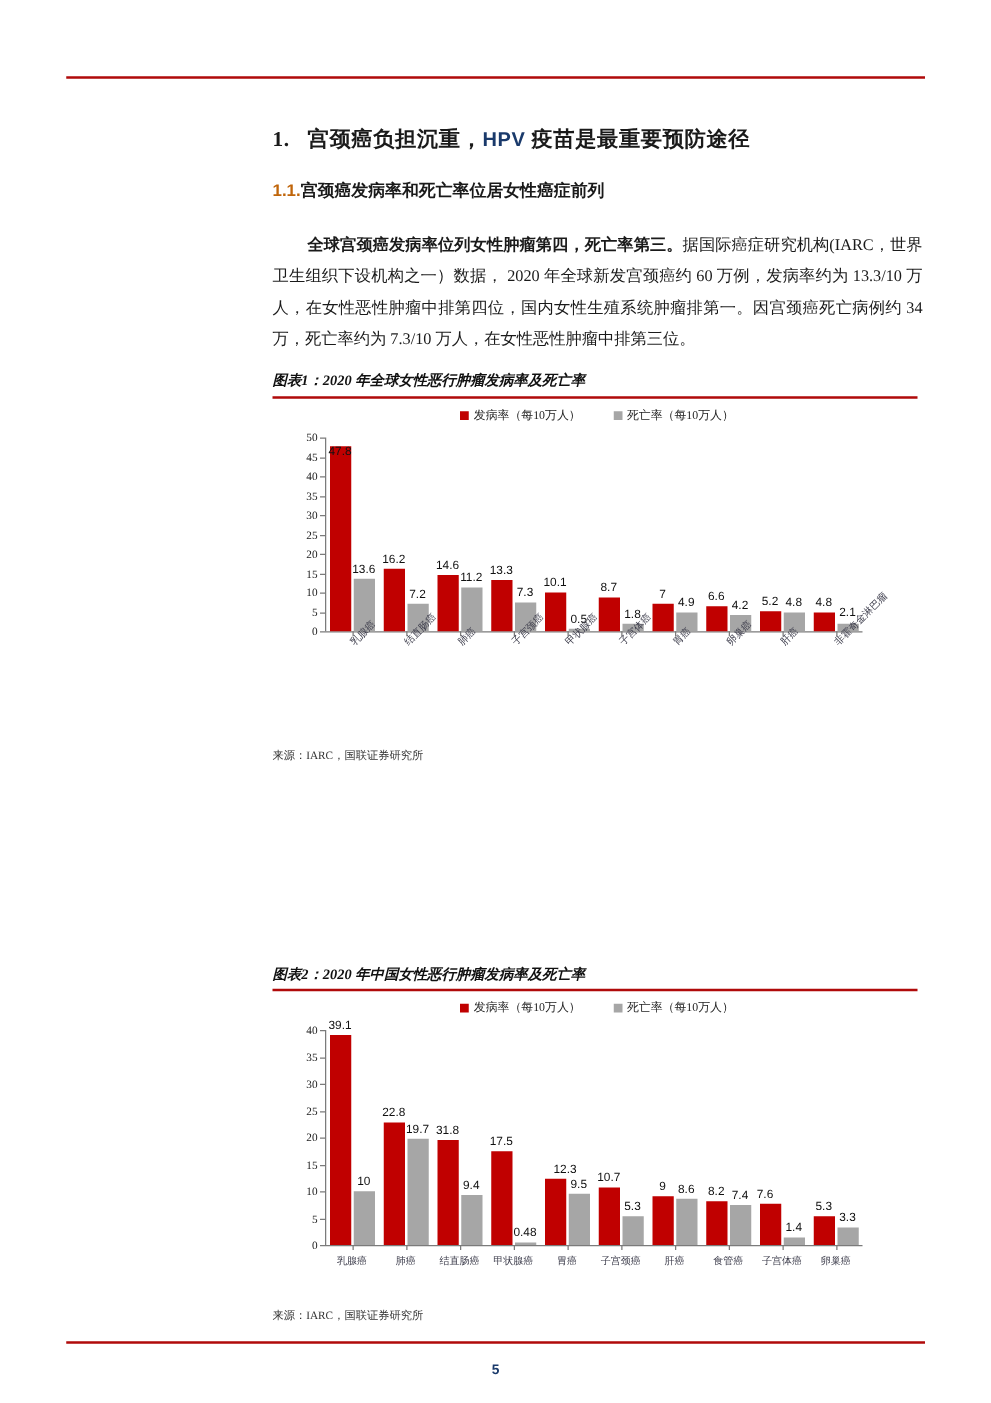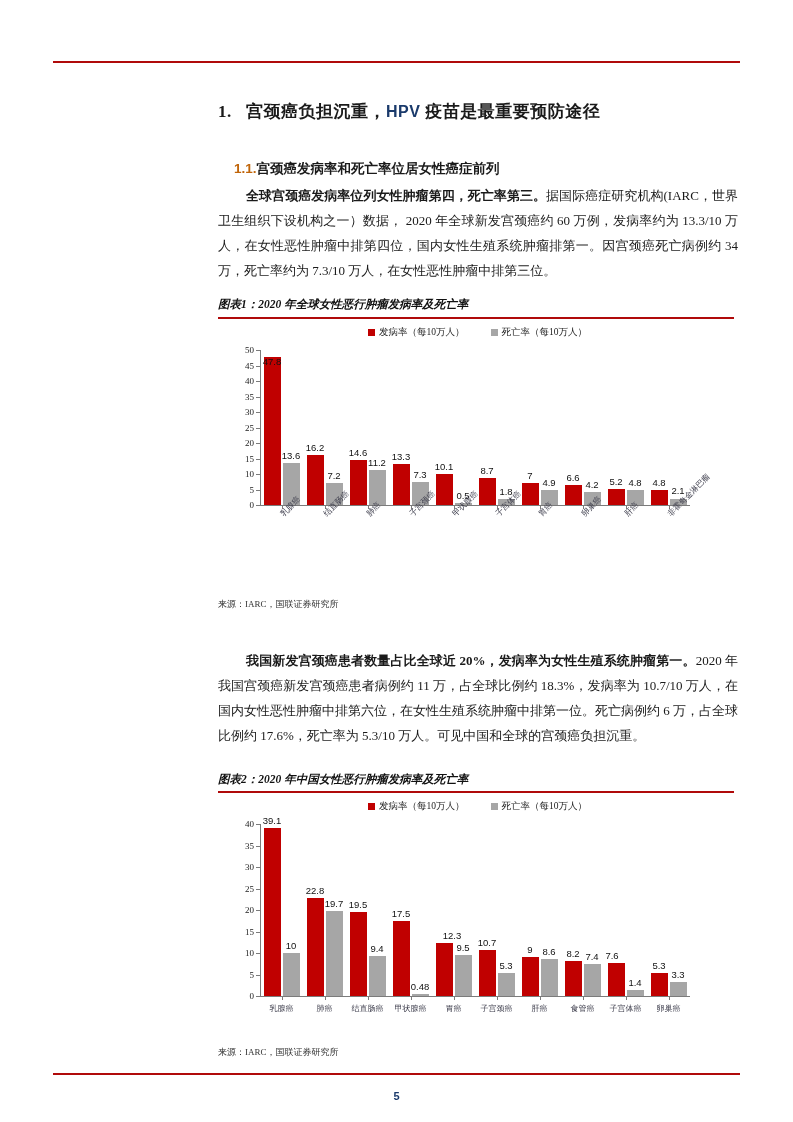--- a/index.html
+++ b/index.html
@@ -26,21 +26,21 @@
     font-size:17px;font-weight:bold;color:#1a1a1a;
     margin:0;padding:0;position:absolute;left:218px;top:100px;
     letter-spacing:.5px;
     font-family:"Liberation Serif","DejaVu Serif",serif;
   }
   h1.sec .num{color:#1a1a1a;}
   h1.sec .hpv{color:#1a3a6b;font-family:"Liberation Sans","DejaVu Sans",sans-serif;font-size:16px;}
 
   h2.sub{
     font-size:13.5px;font-weight:bold;color:#1a1a1a;
-    margin:16px;position:absolute;left:218px;top:144px;
+    margin:0;position:absolute;left:218px;top:144px;
     font-family:"Liberation Serif","DejaVu Serif",serif;
   }
   h2.sub .n{color:#c0650a;font-family:"Liberation Sans","DejaVu Sans",sans-serif;}
 
   .para{
     position:absolute;left:218px;width:520px;
     font-size:13px;line-height:25px;text-align:justify;
     color:#1a1a1a;
   }
   .para b{font-weight:bold;}
@@ -208,21 +208,20 @@
         <div class="bar red" style="left: 390.5px; width: 17px; height: 14.88px;"></div>
         <div class="dlabel" style="left: 399px; top: 127.12px; transform: translateX(-50%);">4.8</div>
         <div class="bar gray" style="left: 409.5px; width: 17px; height: 6.51px;"></div>
         <div class="dlabel" style="left: 418px; top: 135.49px; transform: translateX(-50%);">2.1</div>
         <div class="catlabel rot" style="left: 404.5px; top: 161px;">非霍奇金淋巴瘤</div>
       </div>
     </div>
 
   <div class="fig-src" style="top:598px;">来源：IARC，国联证券研究所</div>
 
-  <div class="para indent" style="top:648px;"><b>我国新发宫颈癌患者数量占比全球近 20%，发病率为女性生殖系统肿瘤第一。</b><span>2020 年我国宫颈癌新发宫颈癌患者病例约 11 万，占全球比例约 18.3%，发病率为 10.7/10 万人，在国内女性恶性肿瘤中排第六位，在女性生殖系统肿瘤中排第一位。死亡病例约 6 万，占全球比例约 17.6%，死亡率为 5.3/10 万人。可见中国和全球的宫颈癌负担沉重。</span></div>
 
   <div class="fig-title" style="top:772px;">图表2：2020 年中国女性恶行肿瘤发病率及死亡率</div>
   <div class="fig-rule" style="top:791px;"></div>
 
   <div class="chart" id="chart2" style="left:218px;top:800px;width:516px;height:240px;">
       <div class="legend" style="left: 150px; top: 0px;">
         <div class="item">
           <span class="swatch" style="background: rgb(192, 0, 0);"></span>
           <span>发病率（每10万人）</span>
         </div>
@@ -259,21 +258,21 @@
         <div class="dlabel" style="left: 31px; top: 116px; transform: translateX(-50%);">10</div>
         <div class="catlabel flat" style="left: 21.5px; top: 179px;">乳腺癌</div>
         <div class="tickmark" style="left: 64.5px; top: 172px; width: 1px; height: 4px; background: rgb(123, 123, 123);"></div>
         <div class="bar red" style="left: 46.5px; width: 17px; height: 98.04px;"></div>
         <div class="dlabel" style="left: 55px; top: 60.96px; transform: translateX(-50%);">22.8</div>
         <div class="bar gray" style="left: 65.5px; width: 17px; height: 84.71px;"></div>
         <div class="dlabel" style="left: 74px; top: 74.29px; transform: translateX(-50%);">19.7</div>
         <div class="catlabel flat" style="left: 64.5px; top: 179px;">肺癌</div>
         <div class="tickmark" style="left: 107.5px; top: 172px; width: 1px; height: 4px; background: rgb(123, 123, 123);"></div>
         <div class="bar red" style="left: 89.5px; width: 17px; height: 83.85px;"></div>
-        <div class="dlabel" style="left: 98px; top: 75.15px; transform: translateX(-50%);">19.5</div>
+        <div class="dlabel" style="left: 98px; top: 75.15px; transform: translateX(-50%);">31.8</div>
         <div class="bar gray" style="left: 108.5px; width: 17px; height: 40.42px;"></div>
         <div class="dlabel" style="left: 117px; top: 118.58px; transform: translateX(-50%);">9.4</div>
         <div class="catlabel flat" style="left: 107.5px; top: 179px;">结直肠癌</div>
         <div class="tickmark" style="left: 150.5px; top: 172px; width: 1px; height: 4px; background: rgb(123, 123, 123);"></div>
         <div class="bar red" style="left: 132.5px; width: 17px; height: 75.25px;"></div>
         <div class="dlabel" style="left: 141px; top: 83.75px; transform: translateX(-50%);">17.5</div>
         <div class="bar gray" style="left: 151.5px; width: 17px; height: 2.064px;"></div>
         <div class="dlabel" style="left: 160px; top: 156.936px; transform: translateX(-50%);">0.48</div>
         <div class="catlabel flat" style="left: 150.5px; top: 179px;">甲状腺癌</div>
         <div class="tickmark" style="left: 193.5px; top: 172px; width: 1px; height: 4px; background: rgb(123, 123, 123);"></div>

